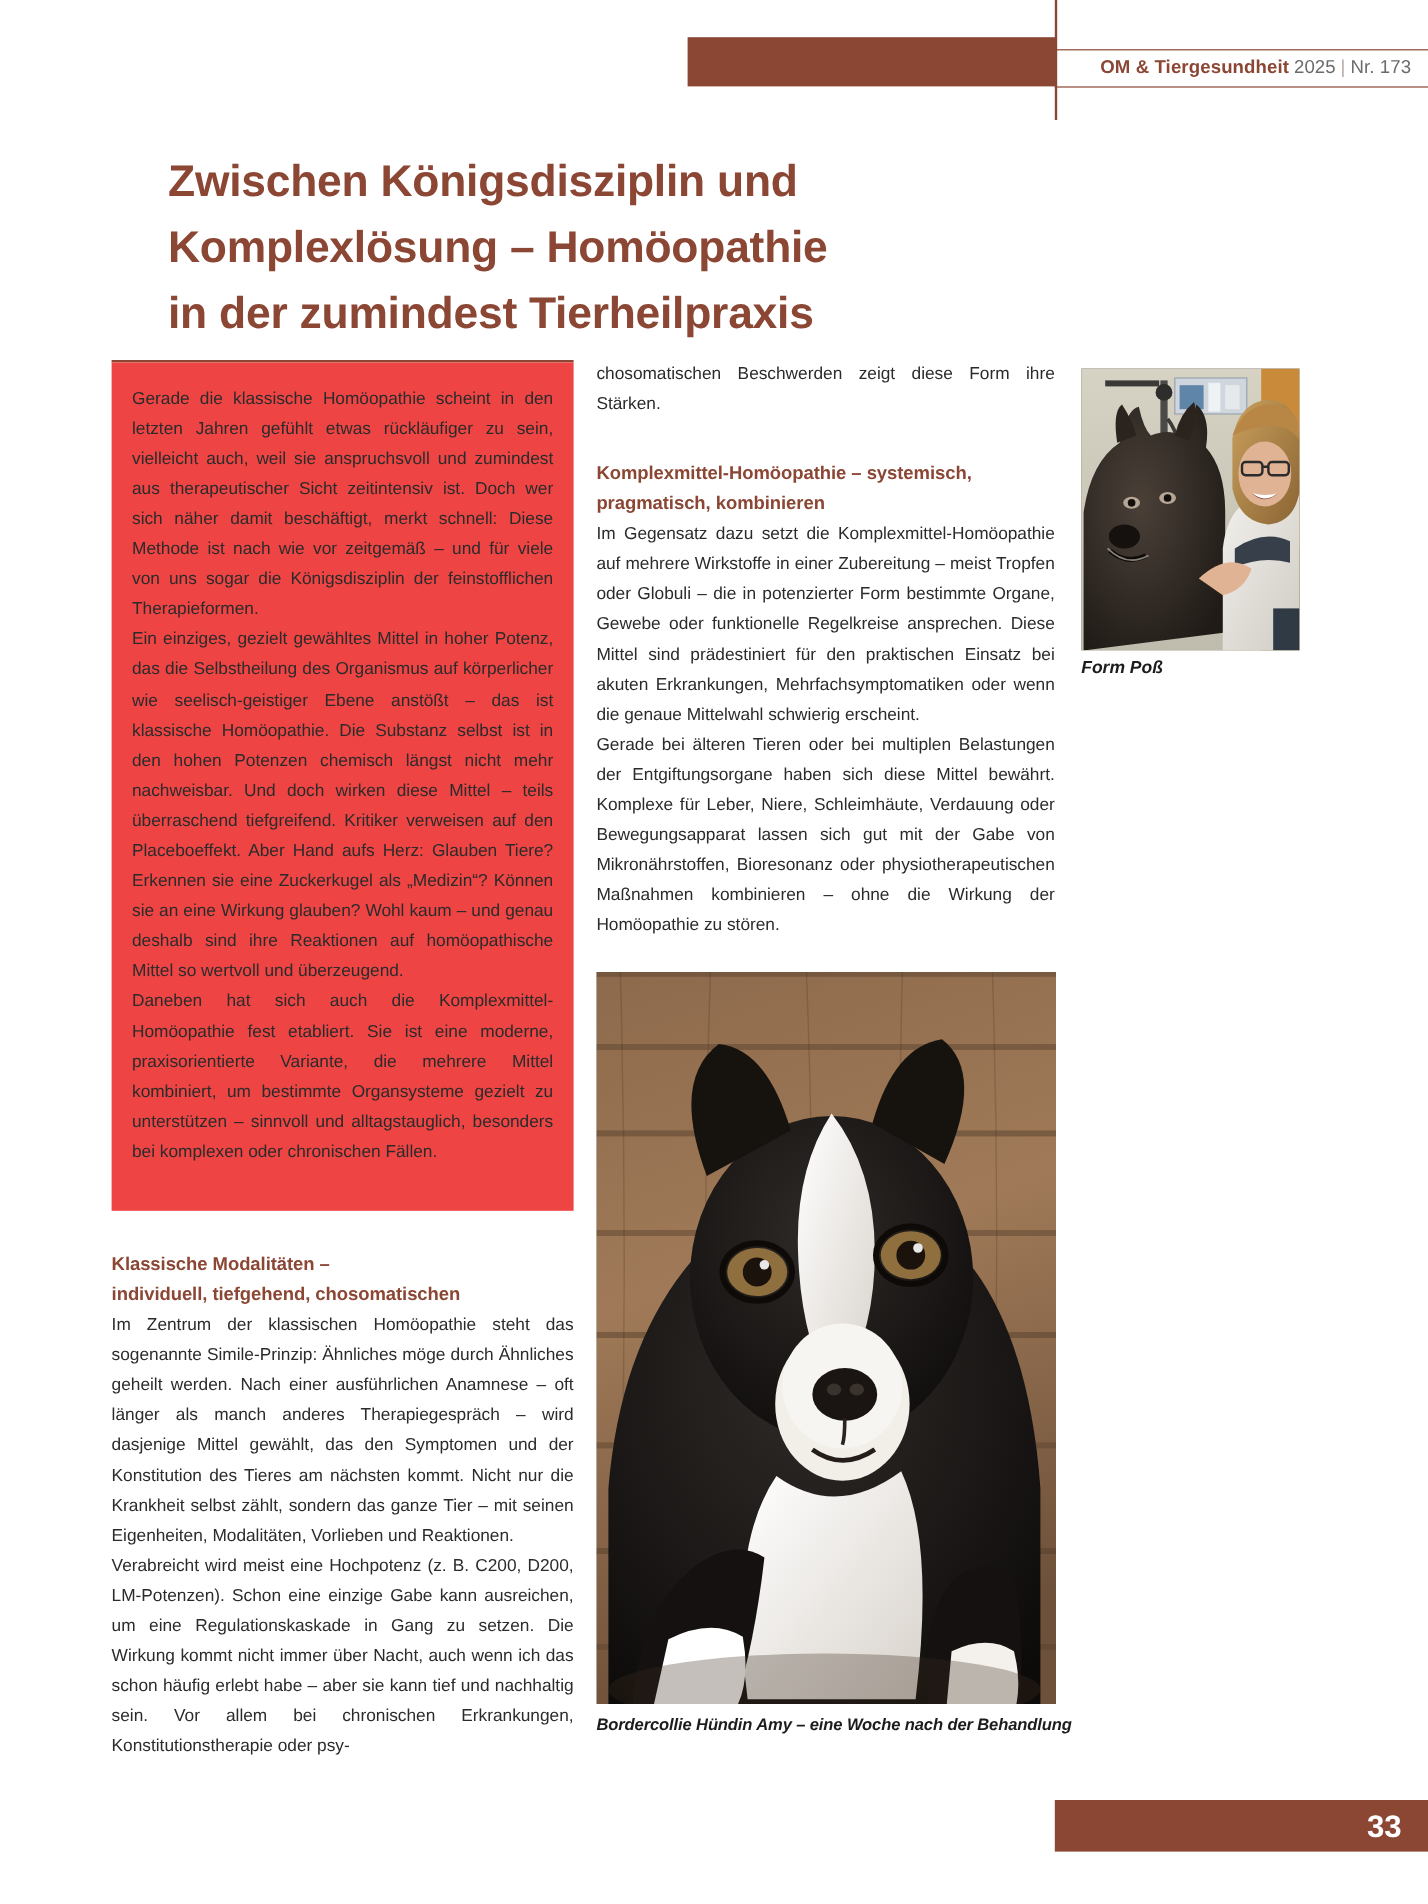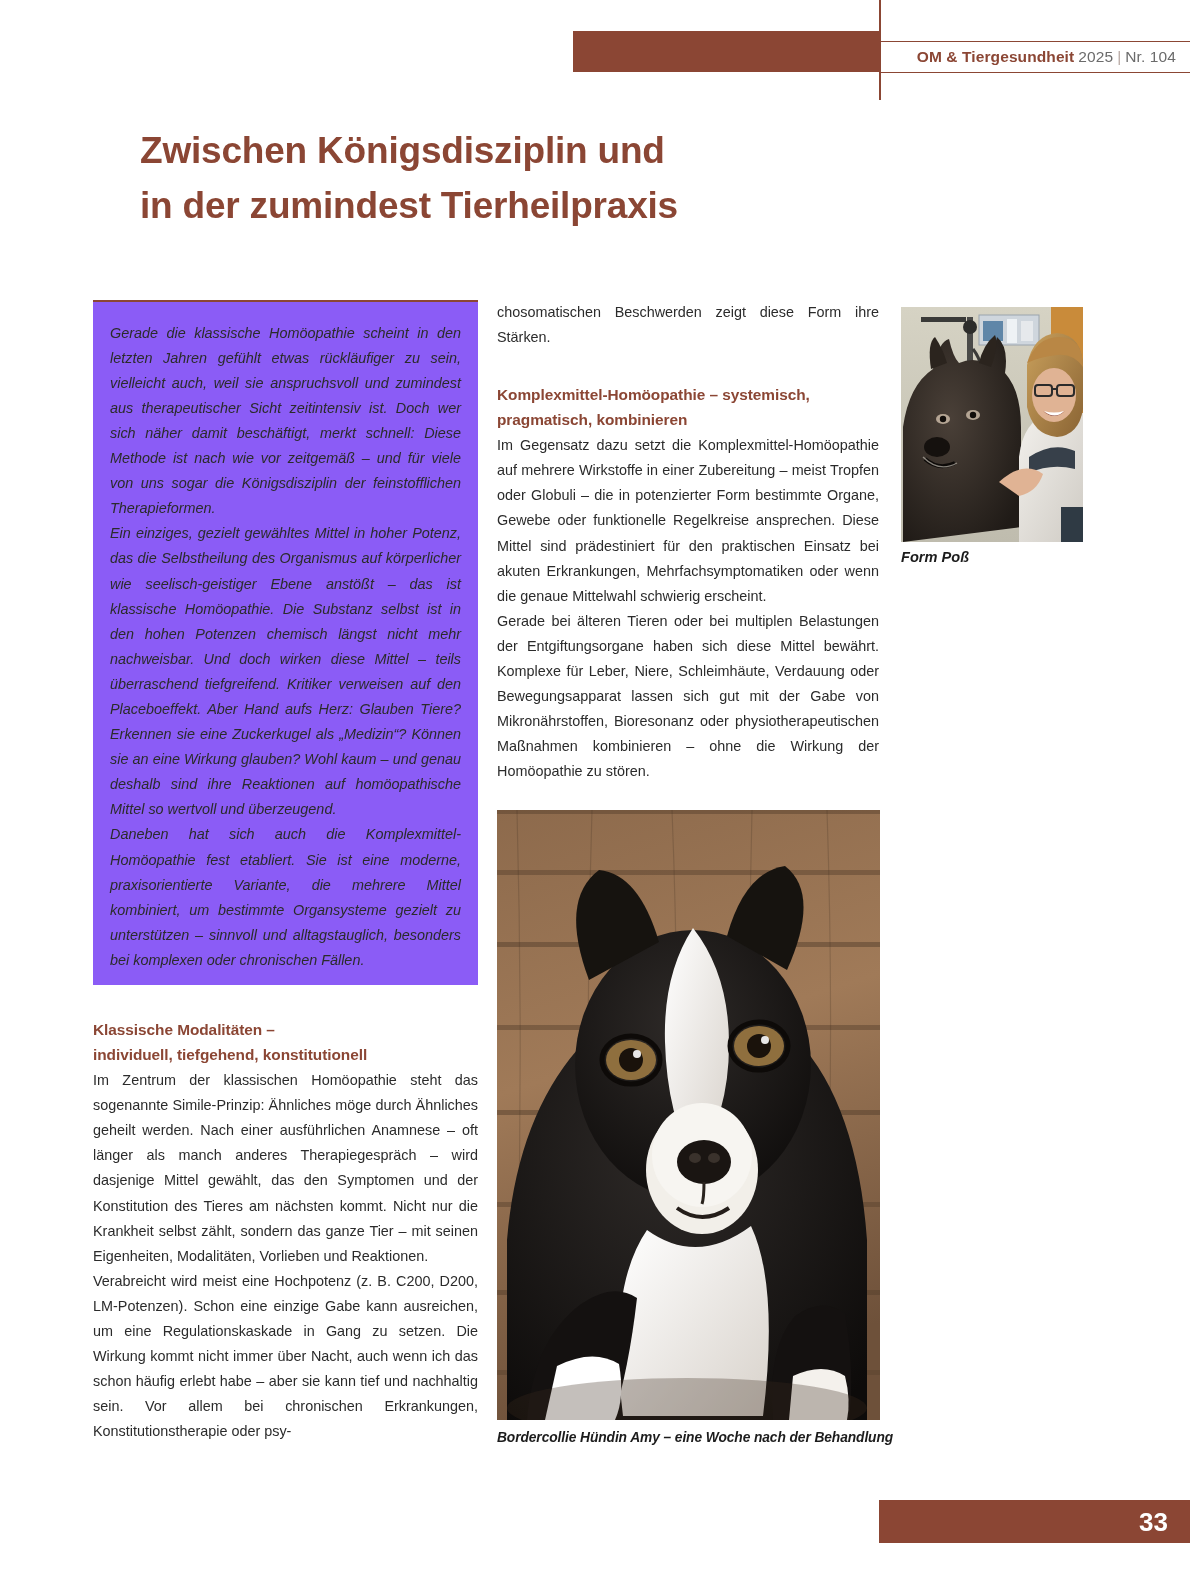--- a/index.html
+++ b/index.html
@@ -97,24 +97,23 @@
     top: 300px;
     width: 382px;
   }
 
   .intro-rule {
     height: 1.6px;
     background: #8B4634;
     width: 100%;
   }
   .intro-box {
-    background: #8b5cf6;
-    padding: 19px 17px 12px 17px;
+    background: #ef4444;
+    padding: 19px 17px 36px 17px;
     box-sizing: border-box;
-    font-style: italic;
   }
   .intro-box p {
     margin: 0;
     font-size: 14.4px;
     line-height: 25.1px;
     color: #2b2b2b;
     text-align: justify;
     text-justify: inter-word;
     hyphens: manual;
   }
@@ -205,41 +204,42 @@
 </head>
 <body>
 
 <div class="page">
 
   <div class="hdr-bar"></div>
   <div class="hdr-vline"></div>
   <div class="hdr-rule-top"></div>
   <div class="hdr-rule-bot"></div>
   <div class="hdr-text">
-    <span class="brand">OM &amp; Tiergesundheit</span><span class="year">2025</span><span class="sep">|</span><span class="issue">Nr. 104</span>
+    <span class="brand">OM &amp; Tiergesundheit</span><span class="year">2025</span><span class="sep">|</span><span class="issue">Nr. 173</span>
   </div>
 
   <h1 class="title">
     <span class="tline">Zwischen Königsdisziplin und</span>
+    <span class="tline">Komplexlösung – Homöopathie</span>
     <span class="tline">in der zumindest Tierheilpraxis</span>
   </h1>
 
   <div class="col-left">
     <div class="intro-rule"></div>
     <div class="intro-box">
       <p>Gerade die klassische Homöopathie scheint in den letzten Jahren gefühlt etwas rückläufiger zu sein, vielleicht auch, weil sie anspruchsvoll und zumindest aus therapeutischer Sicht zeitintensiv ist. Doch wer sich näher damit beschäftigt, merkt schnell: Diese Methode ist nach wie vor zeitgemäß – und für viele von uns sogar die Königsdisziplin der feinstofflichen Therapieformen.</p>
       <p>Ein einziges, gezielt gewähltes Mittel in hoher Potenz, das die Selbstheilung des Organismus auf körperlicher wie seelisch-geistiger Ebene anstößt – das ist klassische Homöopathie. Die Substanz selbst ist in den hohen Potenzen chemisch längst nicht mehr nachweisbar. Und doch wirken diese Mittel – teils überraschend tiefgreifend. Kritiker verweisen auf den Placeboeffekt. Aber Hand aufs Herz: Glauben Tiere? Erkennen sie eine Zuckerkugel als „Medizin“? Können sie an eine Wirkung glauben? Wohl kaum – und genau deshalb sind ihre Reaktionen auf homöopathische Mittel so wertvoll und überzeugend.</p>
       <p>Daneben hat sich auch die Komplexmittel-Homöopathie fest etabliert. Sie ist eine moderne, praxisorientierte Variante, die mehrere Mittel kombiniert, um bestimmte Organsysteme gezielt zu unterstützen – sinnvoll und alltagstauglich, besonders bei komplexen oder chronischen Fällen.</p>
     </div>
 
     <div class="sub-gap"></div>
 
     <h2 class="sub">
       <span>Klassische Modalitäten –</span><br>
-      <span>individuell, tiefgehend, konstitutionell</span>
+      <span>individuell, tiefgehend, chosomatischen</span>
     </h2>
     <p class="body">Im Zentrum der klassischen Homöopathie steht das sogenannte Simile-Prinzip: Ähnliches möge durch Ähnliches geheilt werden. Nach einer ausführlichen Anamnese – oft länger als manch anderes Therapiegespräch – wird dasjenige Mittel gewählt, das den Symptomen und der Konstitution des Tieres am nächsten kommt. Nicht nur die Krankheit selbst zählt, sondern das ganze Tier – mit seinen Eigenheiten, Modalitäten, Vorlieben und Reaktionen.</p>
     <p class="body last">Verabreicht wird meist eine Hochpotenz (z. B. C200, D200, LM-Potenzen). Schon eine einzige Gabe kann ausreichen, um eine Regulationskaskade in Gang zu setzen. Die Wirkung kommt nicht immer über Nacht, auch wenn ich das schon häufig erlebt habe – aber sie kann tief und nachhaltig sein. Vor allem bei chronischen Erkrankungen, Konstitutionstherapie oder psy-</p>
   </div>
 
   <div class="col-mid">
     <p class="body">chosomatischen Beschwerden zeigt diese Form ihre Stärken.</p>
     <div class="sub-gap"></div>
     <h2 class="sub">
       <span>Komplexmittel-Homöopathie – systemisch,</span><br>

